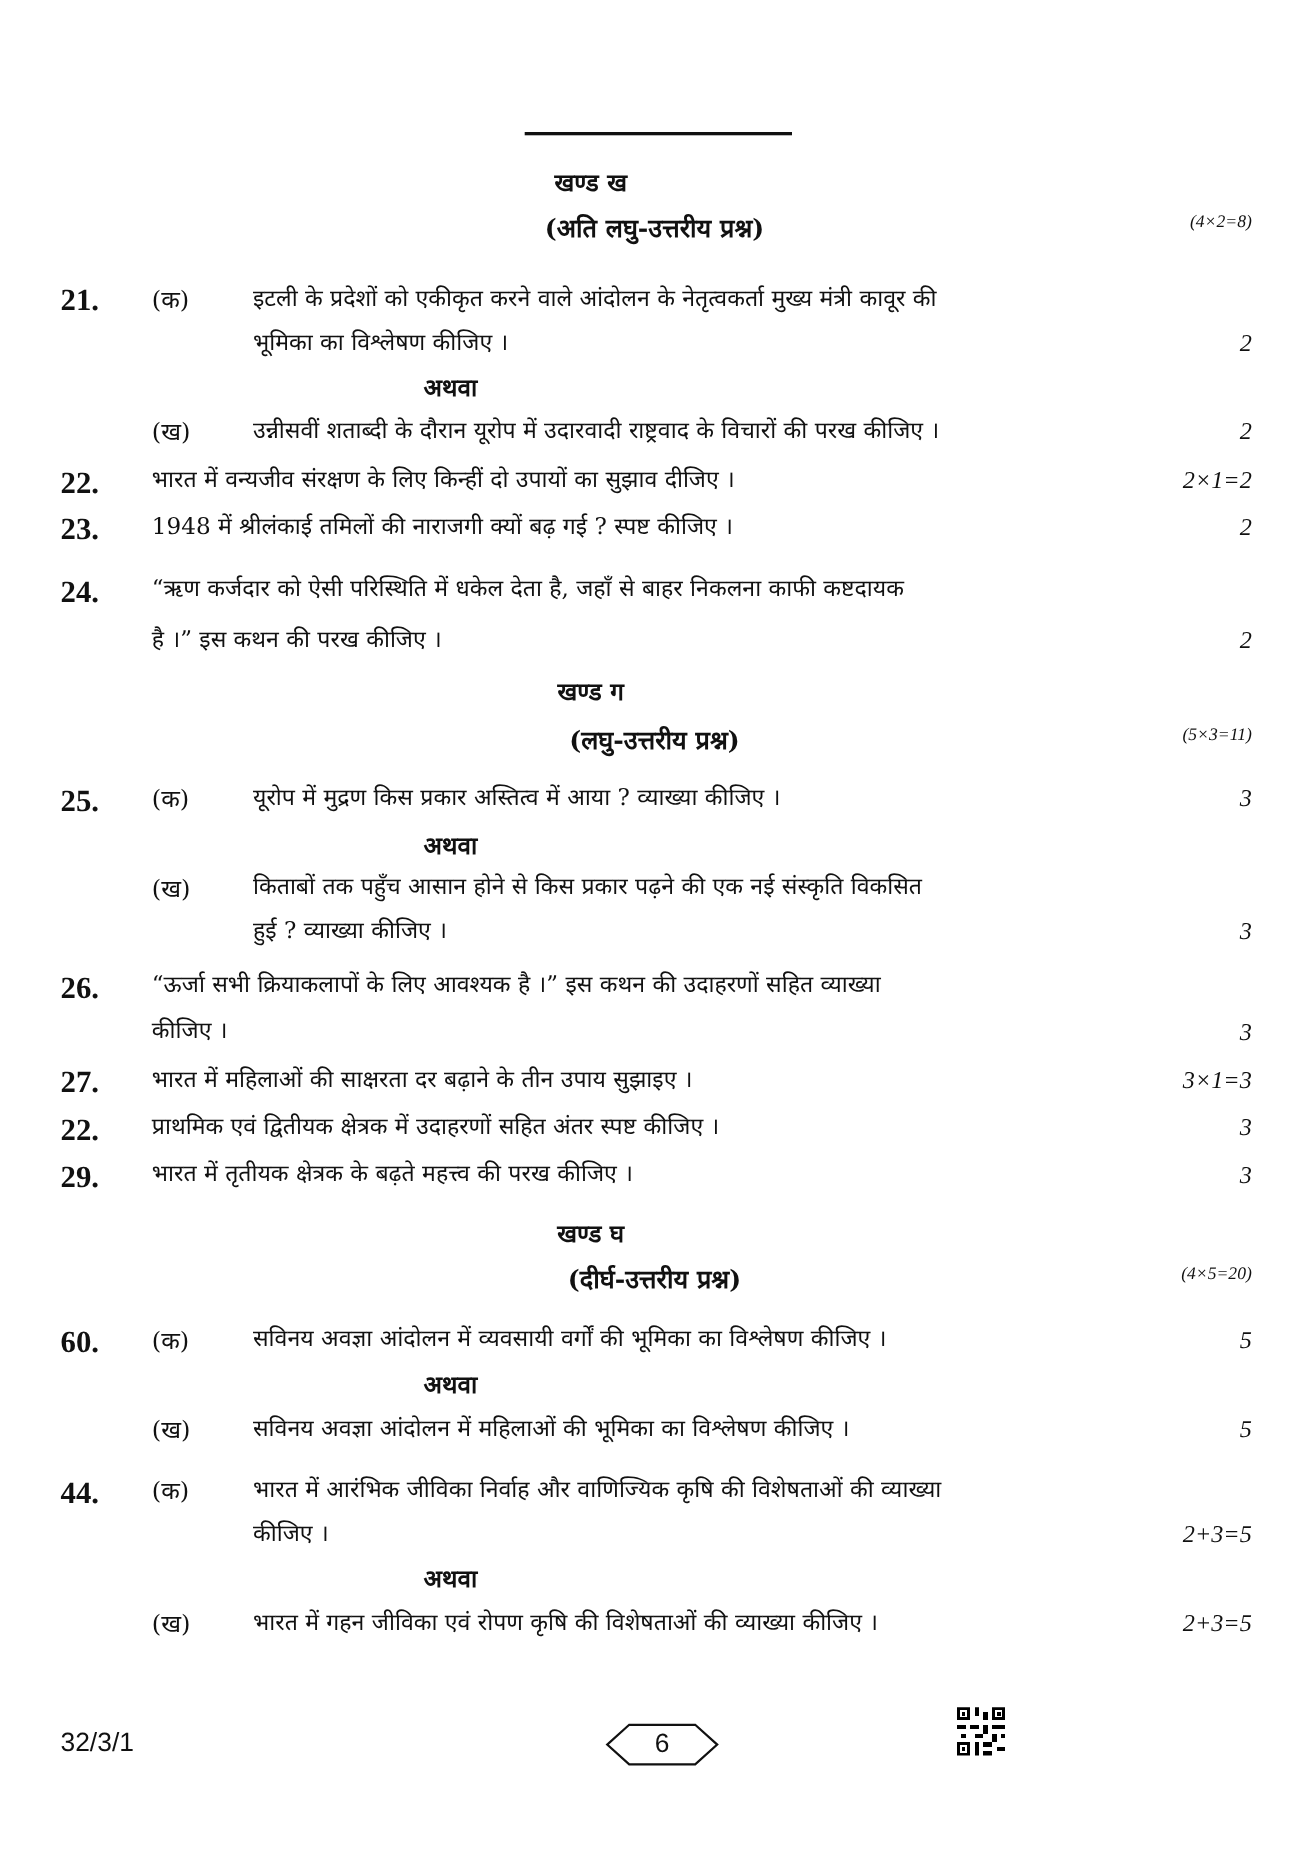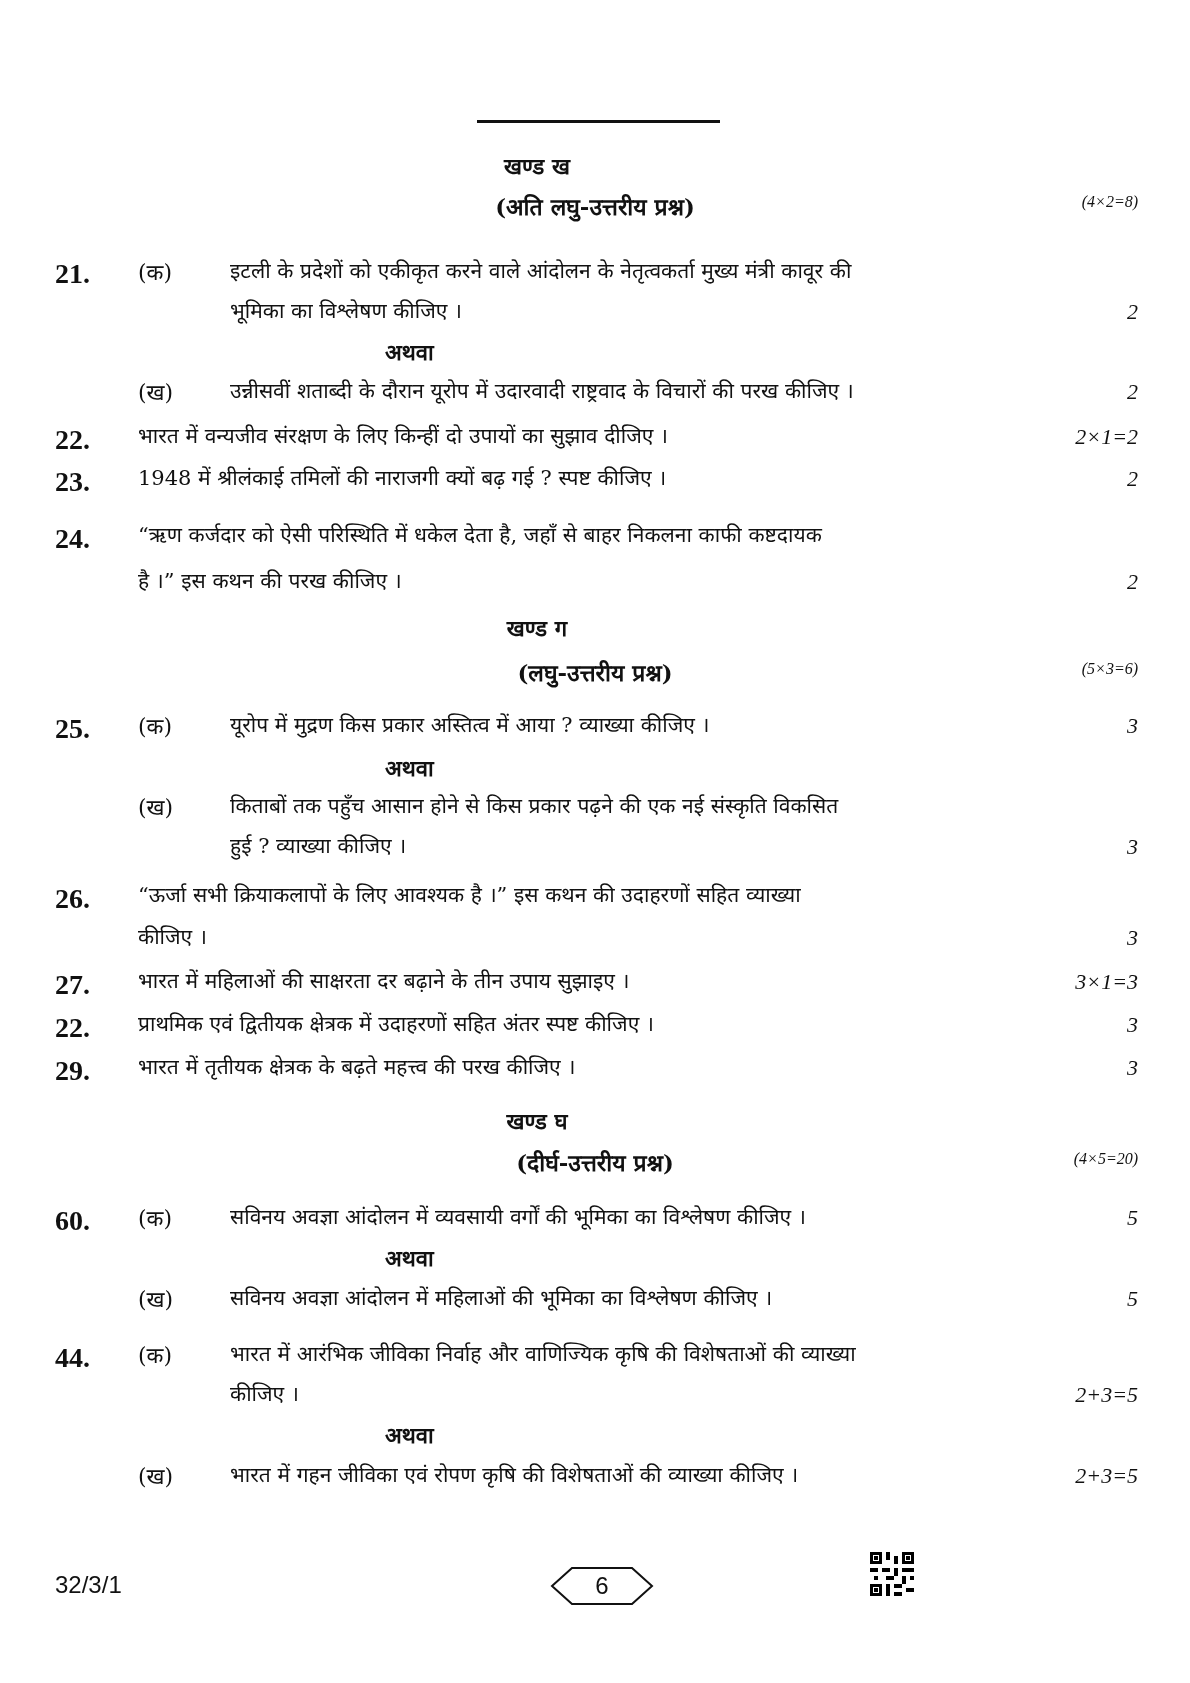--- a/index.html
+++ b/index.html
@@ -50,21 +50,21 @@
 <div class="abs txt t0" style="top:463px">1948 में श्रीलंकाई तमिलों की नाराजगी क्यों बढ़ गई ? स्पष्ट कीजिए ।</div>
 <div class="abs mark" style="top:466px">2</div>
 
 <div class="abs qnum" style="top:523px">24.</div>
 <div class="abs txt t0" style="top:520px">“ऋण कर्जदार को ऐसी परिस्थिति में धकेल देता है, जहाँ से बाहर निकलना काफी कष्टदायक</div>
 <div class="abs txt t0" style="top:566px">है ।” इस कथन की परख कीजिए ।</div>
 <div class="abs mark" style="top:569px">2</div>
 
 <div class="abs sec-title" style="top:612px">खण्ड ग</div>
 <div class="abs sec-sub" style="top:656px">(लघु-उत्तरीय प्रश्न)</div>
-<div class="abs sec-marks" style="top:660px">(5×3=6)</div>
+<div class="abs sec-marks" style="top:660px">(5×3=11)</div>
 
 <div class="abs qnum" style="top:713px">25.</div>
 <div class="abs opt" style="top:710px">(क)</div>
 <div class="abs txt t1" style="top:710px">यूरोप में मुद्रण किस प्रकार अस्तित्व में आया ? व्याख्या कीजिए ।</div>
 <div class="abs mark" style="top:713px">3</div>
 <div class="abs athva" style="top:752px">अथवा</div>
 <div class="abs opt" style="top:791px">(ख)</div>
 <div class="abs txt t1" style="top:791px">किताबों तक पहुँच आसान होने से किस प्रकार पढ़ने की एक नई संस्कृति विकसित</div>
 <div class="abs txt t1" style="top:831px">हुई ? व्याख्या कीजिए ।</div>
 <div class="abs mark" style="top:834px">3</div>

